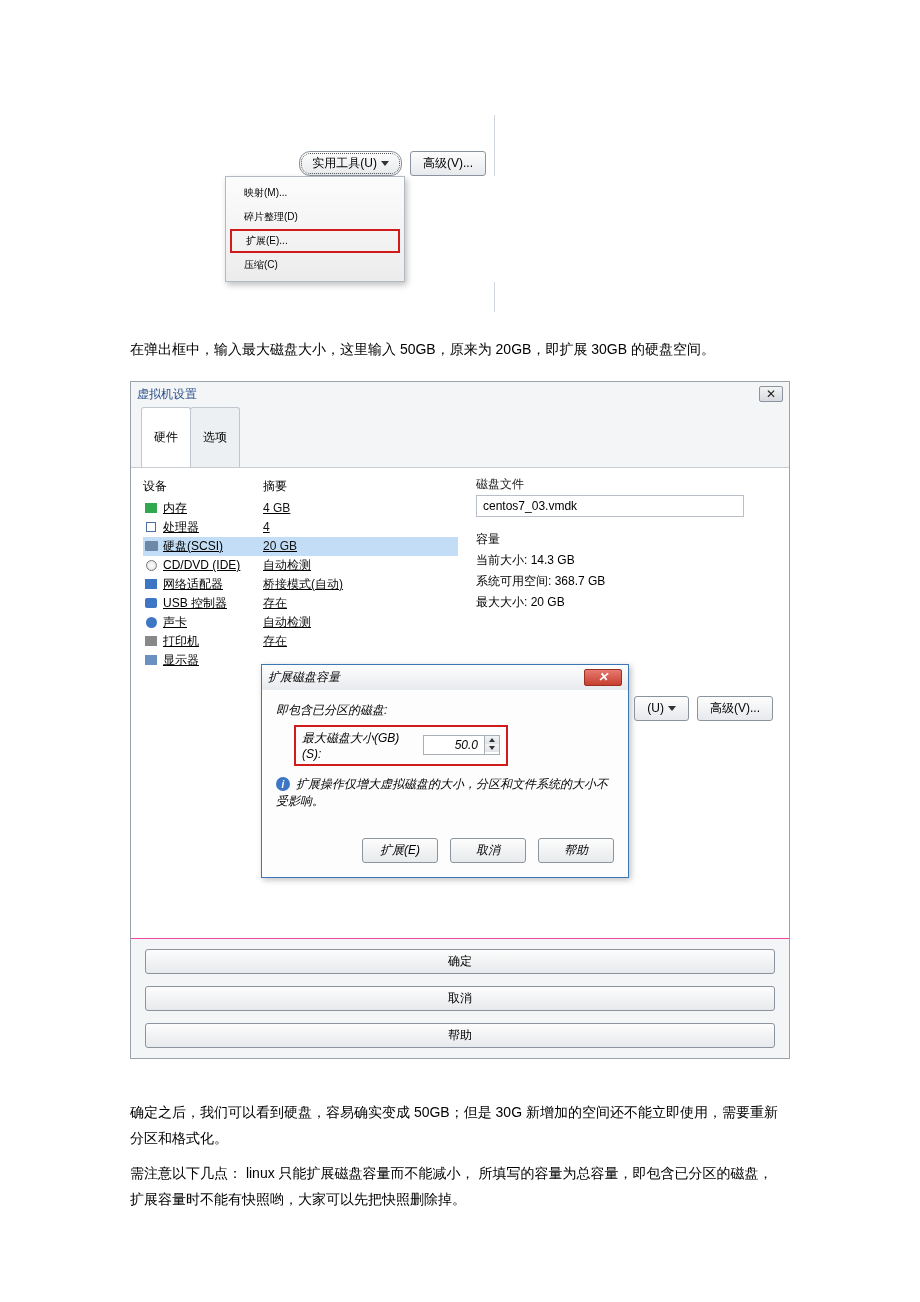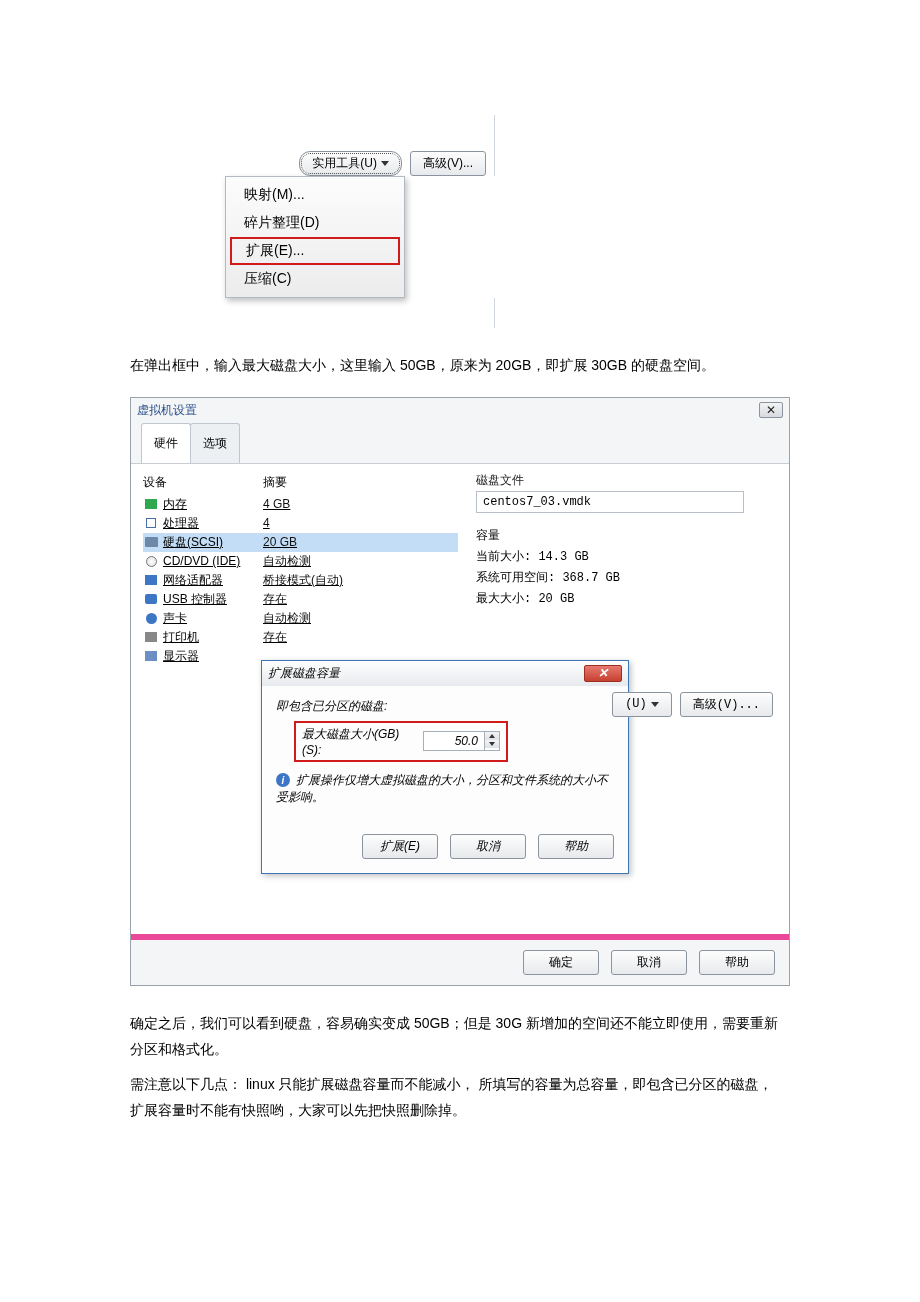--- a/index.html
+++ b/index.html
@@ -54,21 +54,21 @@
     position: relative;
     width: 180px;
     margin-left: 10px;
     background: linear-gradient(#fcfcfc,#ececec);
     border:1px solid #b3b9c1;
     box-shadow: 2px 3px 6px rgba(0,0,0,0.25);
     padding: 4px 0;
   }
   .dropdown .mitem {
     padding: 5px 18px;
-    font-size: 14px;
+    font-size: 10px;
   }
   .dropdown .mitem.hl {
     border: 2px solid #d11b1b;
     margin: 0 4px;
     padding: 3px 14px;
   }
   .fig1-right-edge {
     border-right:1px solid #cfd6de;
     height: 30px;
   }
@@ -77,21 +77,21 @@
     font-size: 14px;
     line-height: 1.9;
     margin: 24px 0 18px 0;
   }
 
   
   .settings-dialog {
     border:1px solid #9aa2ad;
     background:#f4f5f7;
     font-size:12px;
-    margin-bottom: 24px;
+    margin-bottom: 40px;
   }
   .titlebar {
     display:flex;
     align-items:center;
     justify-content:space-between;
     padding:4px 6px;
     color:#2b4f8a;
     font-size:12px;
   }
   .close-badge {
@@ -107,41 +107,41 @@
     display:flex;
     gap:0;
     padding-left:10px;
     border-bottom:1px solid #c8cdd4;
     background:#f4f5f7;
   }
   .tab {
     border:1px solid #c0c6ce;
     border-bottom:none;
     background:#fff;
-    padding:11px 12px;
+    padding:21px 12px;
     font-size:12px;
     border-top-left-radius:3px;
     border-top-right-radius:3px;
     margin-right:-1px;
   }
   .tab.inactive {
     background:#edf0f3;
     text-align:right;
   }
   .dlg-body {
     background:#fff;
     padding:8px 12px 10px 12px;
     min-height: 470px;
   }
   .two-col {
     display:flex;
     gap:18px;
   }
   .leftcol { width: 315px; }
-  .rightcol { flex:1; position:relative;font-family:Liberation Mono, monospace; }
+  .rightcol { flex:1; position:relative; }
 
   .dev-header {
     display:flex;
     font-size:12px;
     padding:2px 0 4px 0;
   }
   .dev-header .c1 { width:120px; }
   .dev-header .c2 { flex:1; }
 
   .dev-row {
@@ -268,23 +268,23 @@
     display:flex;gap:12px;justify-content:flex-end;margin-top:28px;
   }
 
   .bottom-addrem {
     display:flex;gap:10px;justify-content:flex-end;
     margin-top: 300px;
   }
 
   .dlg-footer {
     background:#f4f5f7;
-    border-top:6px solid #ec4899;
+    border-top:1px solid #ec4899;
     padding:10px 14px;
-    display:flex;gap:12px;justify-content:flex-end;
+    display:flex;gap:12px;justify-content:flex-end;flex-direction:column;
   }
   .win-button.wide { min-width:76px; text-align:center; justify-content:center;}
 </style>
 </head>
 <body>
 
 <div class="page-inner">
 
   <div class="fig1-wrap">
     <div class="fig1-top"></div>

